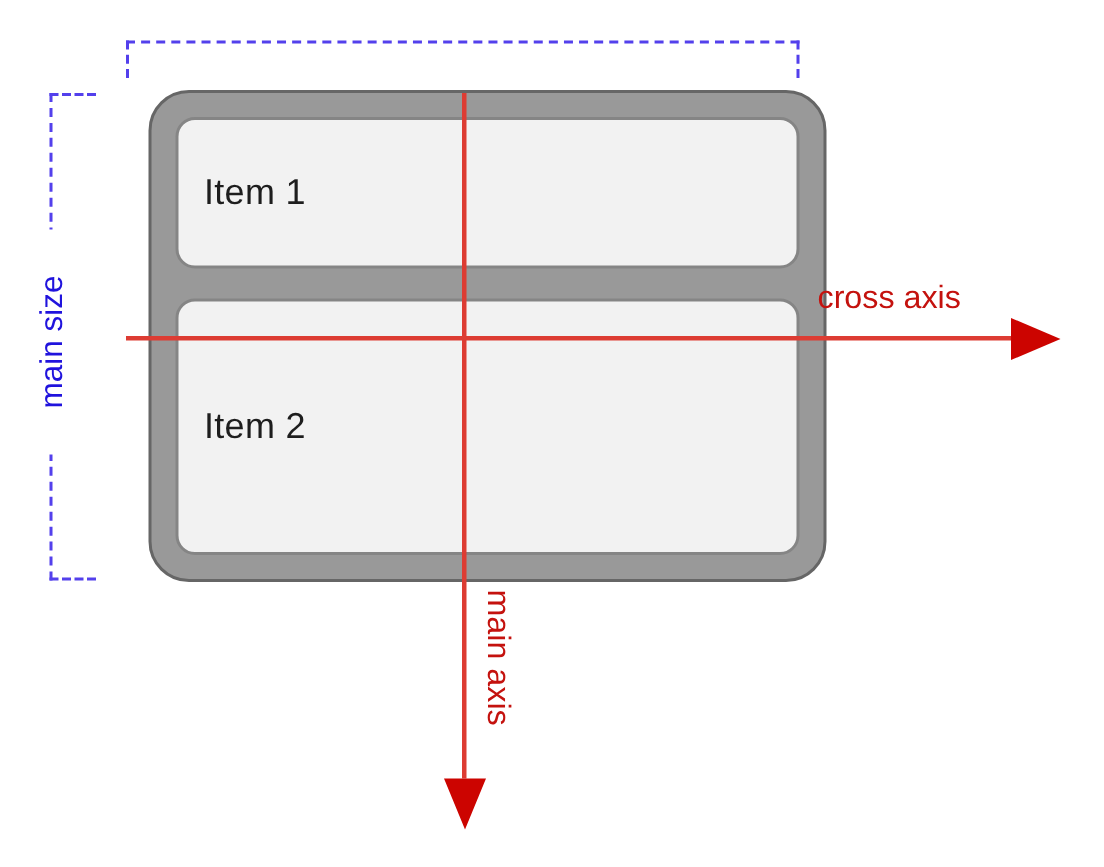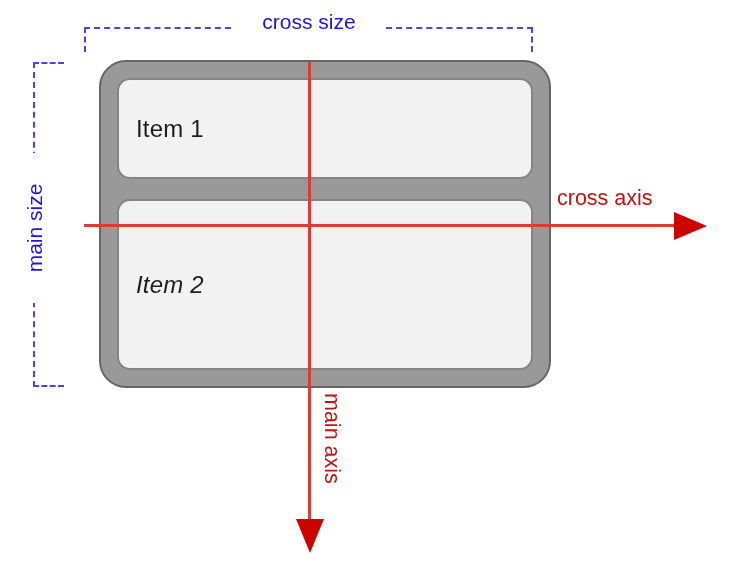--- a/index.html
+++ b/index.html
@@ -21,21 +21,21 @@
     border:2.5px solid var(--container-border);border-radius:27px;
     padding:16px;display:flex;flex-direction:column;gap:20px;margin-left:16px;
   }
   .flex-item{
     box-sizing:border-box;background:var(--item-fill);
     border:2px solid var(--item-border);border-radius:13px;
     display:flex;align-items:center;padding-left:17px;
     font-size:24px;color:var(--item-text);letter-spacing:.2px;
   }
   .flex-item.first{height:101px;flex:none;}
-  .flex-item.second{flex:1;font-style:italic;}
+  .flex-item.second{flex:1;}
 
   
   .bracket-top{
     position:absolute;left:84px;top:27px;width:449px;height:25px;
     box-sizing:border-box;
     border-top:2.5px dashed var(--blue-dash);
     border-left:2.5px dashed var(--blue-dash);
     border-right:2.5px dashed var(--blue-dash);
   }
   .bracket-left{
@@ -64,33 +64,32 @@
     border-top:14px solid transparent;border-bottom:14px solid transparent;
   }
   .arrowhead-down{
     position:absolute;left:296px;top:519px;width:0;height:0;
     border-top:34px solid var(--red-arrow);
     border-left:14px solid transparent;border-right:14px solid transparent;
   }
   .axis-label{
     position:absolute;color:var(--red-text);font-size:21.5px;white-space:nowrap;
   }
-  .axis-label.cross{left:545px;top:186px;margin-left:12px;}
+  .axis-label.cross{left:545px;top:186px;}
   .axis-label.main{
     left:344px;top:393px;transform:rotate(90deg);transform-origin:top left;
   }
 </style>
 </head>
 <body>
 
 <div id="stage">
 
   <div class="bracket-top"></div>
   <div class="bracket-left"></div>
-  <div class="size-label cross">cross size</div>
   <div class="size-label main">main size</div>
 
   <div class="flex-container">
     <div class="flex-item first">
       <span>Item 1</span>
     </div>
     <div class="flex-item second">
       <span>Item 2</span>
     </div>
   </div>

